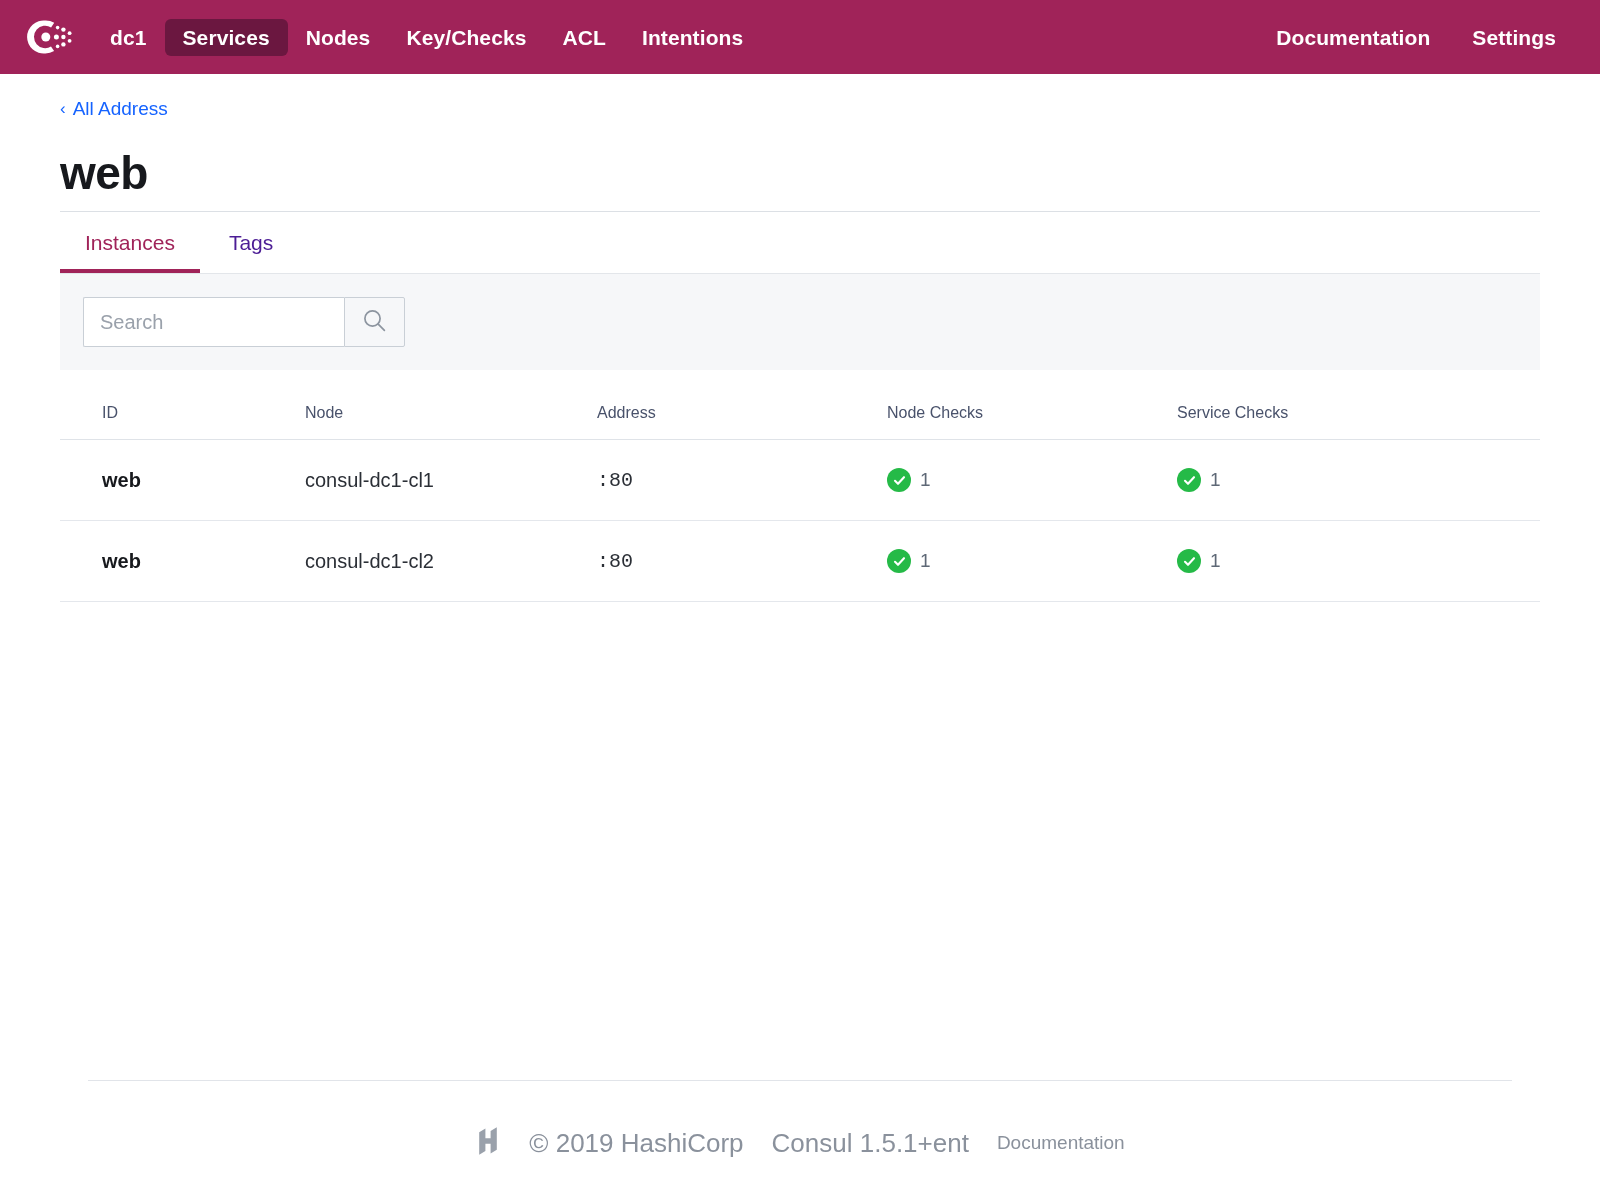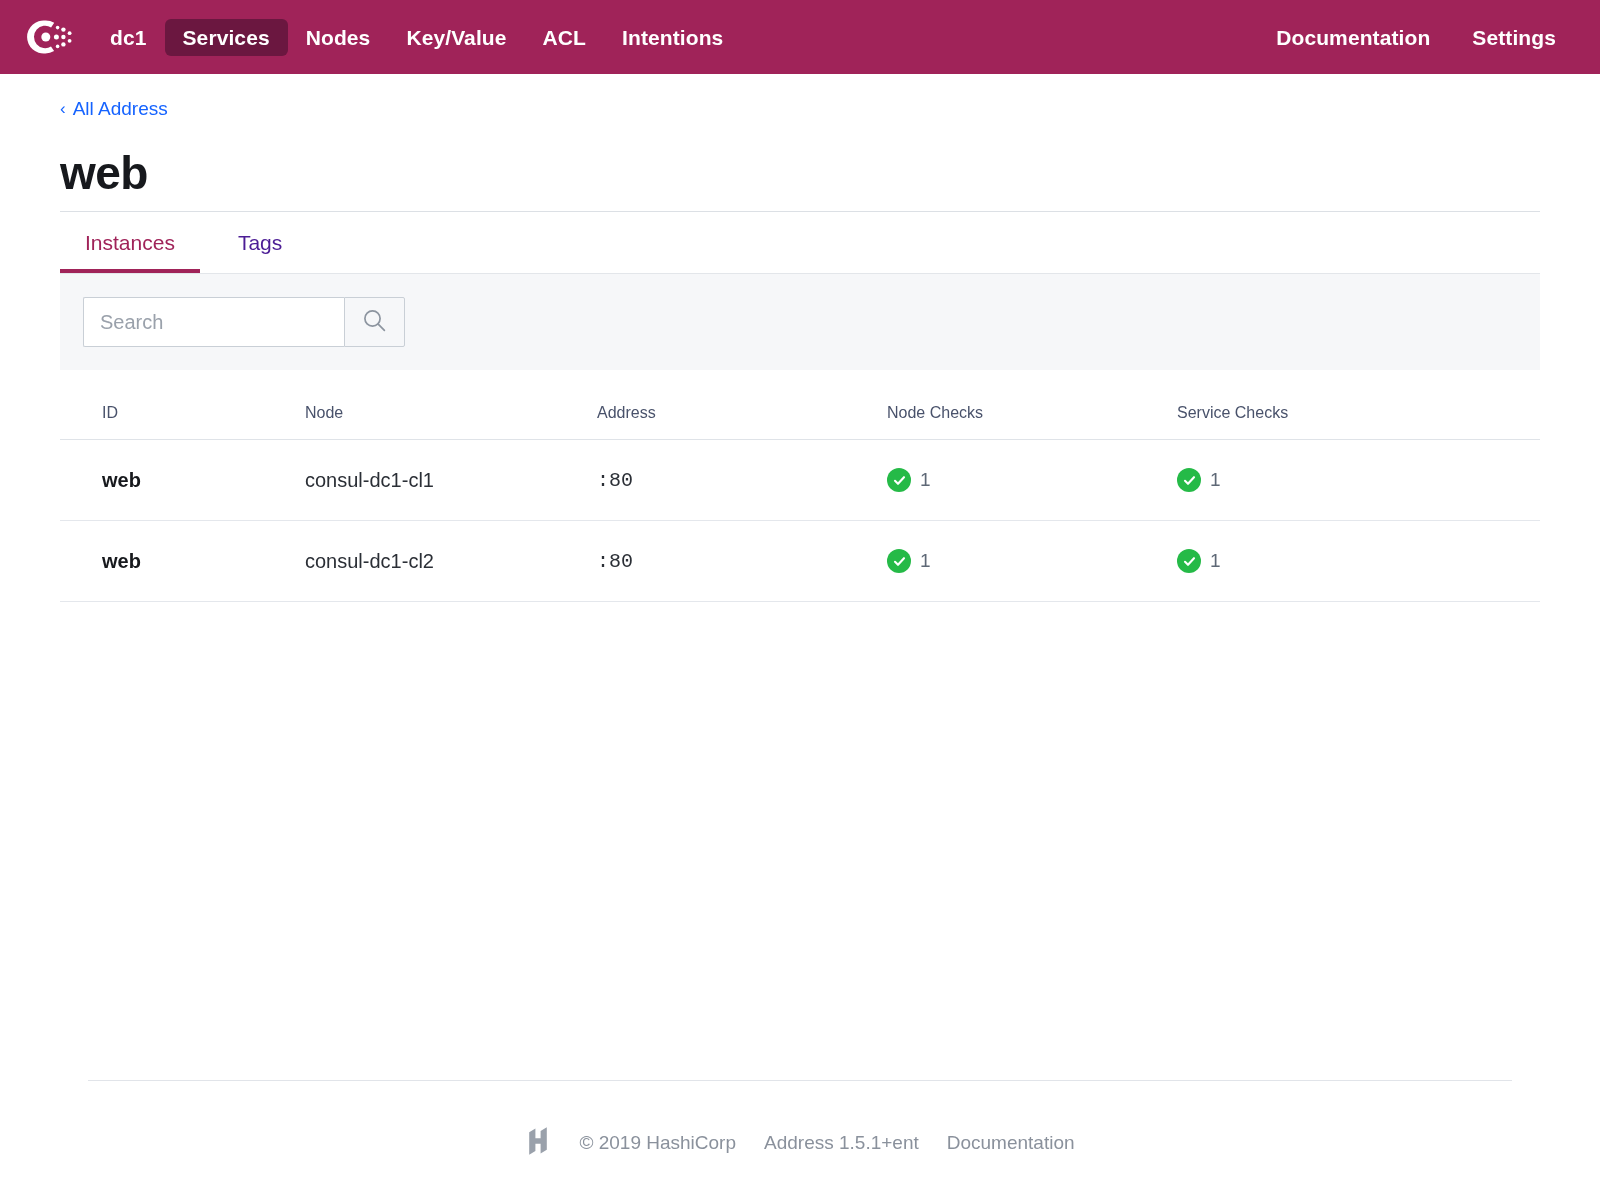--- a/index.html
+++ b/index.html
@@ -104,21 +104,21 @@
     margin: 29px 0 0 0;
     line-height: 1.05;
     padding-bottom: 14px;
     border-bottom: 1px solid #dce0e5;
   }
 
   
   .tabs {
     display: flex;
     align-items: flex-end;
-    gap: 13px;
+    gap: 4px;
     position: relative;
   }
   .tab {
     font-size: 21px;
     color: #4c1d95;
     padding: 20px 25px 16px 25px;
     cursor: pointer;
     border-bottom: 4px solid transparent;
     line-height: 1;
     white-space: nowrap;
@@ -226,21 +226,21 @@
     gap: 28px;
     padding: 45px 0 40px 0;
   }
   .footer-link {
     font-size: 19px;
     color: #8a919c;
     cursor: pointer;
     white-space: nowrap;
   }
   .footer-text {
-    font-size: 19px;
+    font-size: 26px;
     color: #8a919c;
     white-space: nowrap;
   }
 </style>
 </head>
 <body>
 
 <div class="page">
 
   <div class="navbar">
@@ -257,21 +257,21 @@
           <circle cx="43.6" cy="17.2" r="1.9" fill="#ffffff"></circle>
           <circle cx="43.6" cy="24.8" r="1.9" fill="#ffffff"></circle>
           <circle cx="31.6" cy="11.6" r="1.8" fill="#ffffff"></circle>
           <circle cx="31.6" cy="30.4" r="1.8" fill="#ffffff"></circle>
         </svg>
       </span>
 
       <span class="nav-item">dc1</span>
       <span class="nav-item active">Services</span>
       <span class="nav-item">Nodes</span>
-      <span class="nav-item">Key/Value</span>
+      <span class="nav-item">Key/Checks</span>
       <span class="nav-item">ACL</span>
       <span class="nav-item">Intentions</span>
     </div>
 
     <div class="nav-right">
       <span class="nav-item">Documentation</span>
       <span class="nav-item">Settings</span>
     </div>
   </div>
 
@@ -376,19 +376,19 @@
 
     <div class="footer-wrap">
       <div class="footer-rule"></div>
       <div class="footer">
         <span>
           <svg width="26" height="30" viewBox="0 0 26 30" aria-hidden="true">
             <path d="M4.2 6.3 L10.4 2.5 L10.4 12.2 L15.6 12.2 L15.6 5.0 L21.8 1.2 L21.8 23.7 L15.6 27.5 L15.6 17.8 L10.4 17.8 L10.4 25.0 L4.2 28.8 Z" fill="#9aa1ab"></path>
           </svg>
         </span>
         <span class="footer-text">© 2019 HashiCorp</span>
-        <span class="footer-text">Address 1.5.1+ent</span>
+        <span class="footer-text">Consul 1.5.1+ent</span>
         <span class="footer-link">Documentation</span>
       </div>
     </div>
 
   </div>
 </div>
 
 </body></html>

